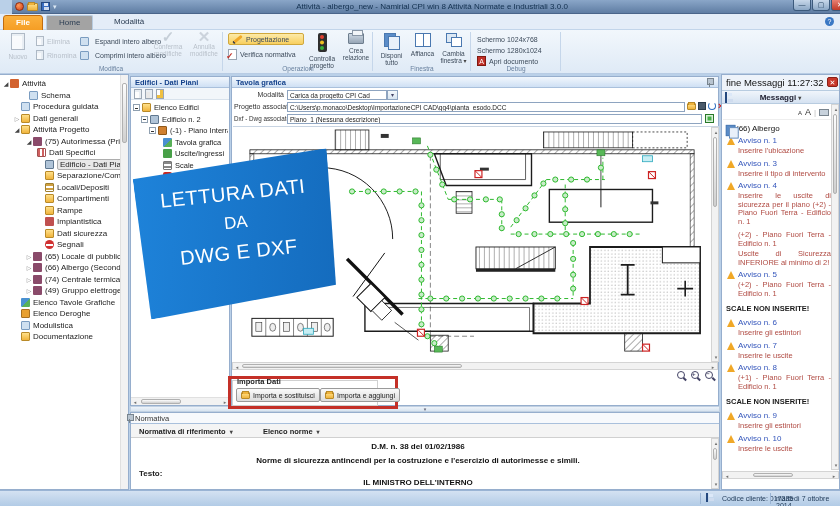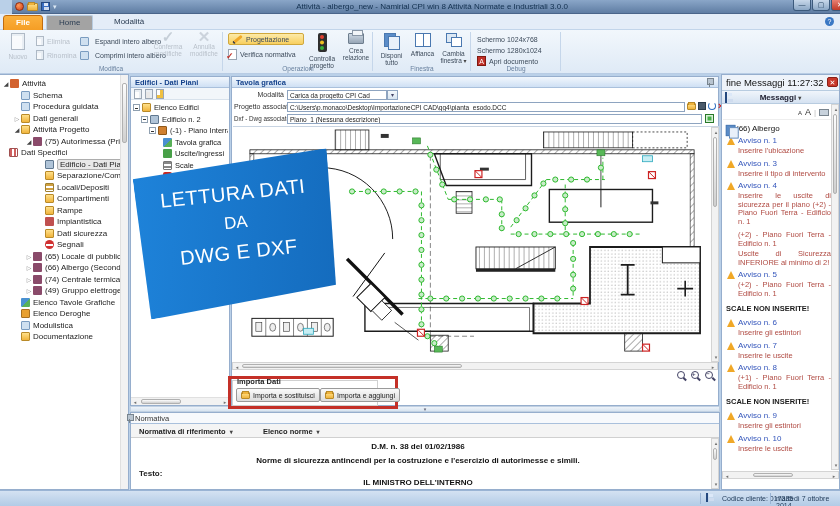--- a/index.html
+++ b/index.html
@@ -263,21 +263,21 @@
     <div class="rsep" style="left:560px;"></div>
   </div>
 
   <div class="panel" style="left:0;top:74px;width:129px;height:416px;border-left:none;">
     <div style="padding:3px 0 0 1px;">
       <div class="trow" style="padding-left:1px;">
           <span class="exp">◢</span>
           <span class="ti ic-c-red"></span>
           <span class="tl">Attività</span>
         </div>
-      <div class="trow" style="padding-left:12px;">
+      <div class="trow" style="padding-left:20px;">
           <span class="exp"></span>
           <span class="ti ic-c-book"></span>
           <span class="tl">Schema</span>
         </div>
       <div class="trow" style="padding-left:12px;">
           <span class="exp"></span>
           <span class="ti ic-c-book"></span>
           <span class="tl">Procedura guidata</span>
         </div>
       <div class="trow" style="padding-left:12px;">
@@ -288,21 +288,21 @@
       <div class="trow" style="padding-left:12px;">
           <span class="exp">◢</span>
           <span class="ti ic-c-folder"></span>
           <span class="tl">Attività Progetto</span>
         </div>
       <div class="trow" style="padding-left:24px;">
           <span class="exp">◢</span>
           <span class="ti ic-c-act"></span>
           <span class="tl">(75) Autorimessa (Principale)</span>
         </div>
-      <div class="trow" style="">
+      <div class="trow" style="margin-left:28px;">
           <span class="exp"></span>
           <span class="ti ic-c-grid"></span>
           <span class="tl">Dati Specifici</span>
         </div>
       <div class="trow sel" style="padding-left:36px;">
           <span class="exp"></span>
           <span class="ti ic-c-build"></span>
           <span class="tl">Edificio - Dati Piani</span>
         </div>
       <div class="trow" style="padding-left:36px;">

